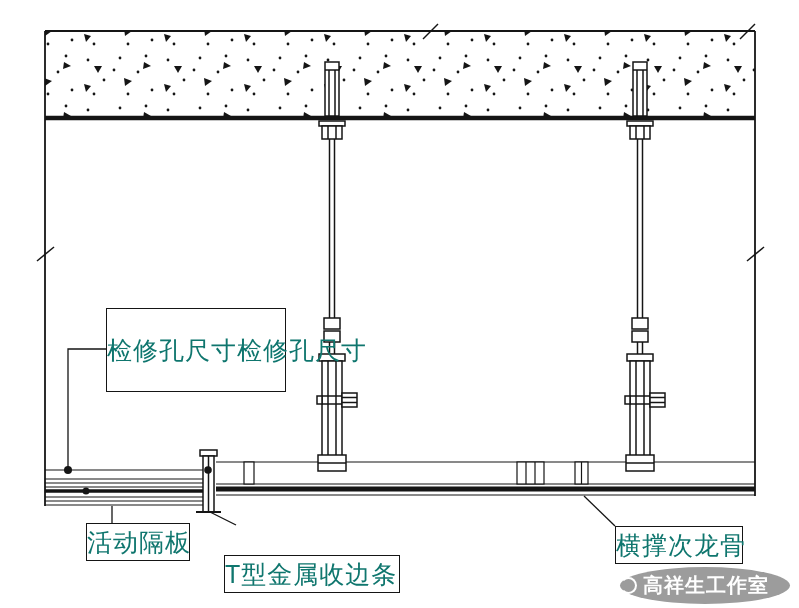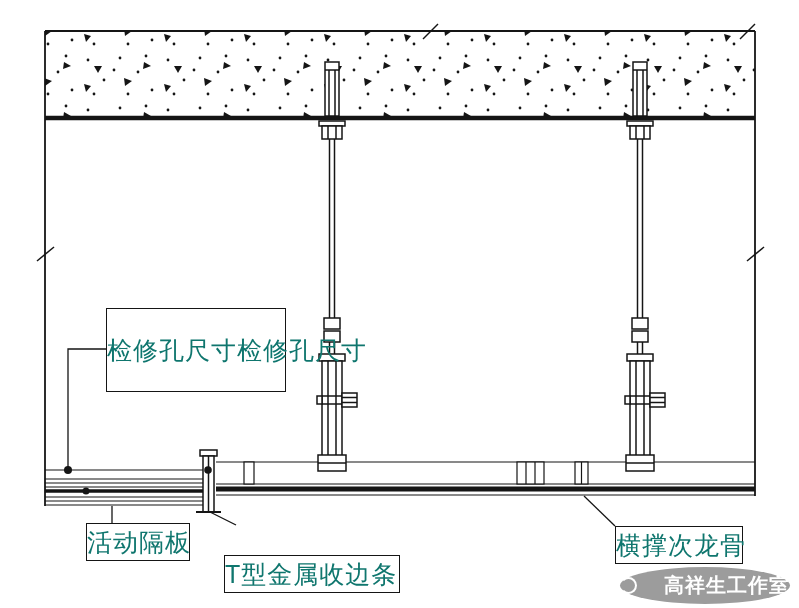--- a/index.html
+++ b/index.html
@@ -4,21 +4,21 @@
 <style>
   html,body{margin:0;padding:0;background:#ffffff;}
   #page{position:relative;width:799px;height:608px;background:#ffffff;overflow:hidden;
         font-family:"Liberation Sans",sans-serif;}
   #linework{position:absolute;left:0;top:0;}
   .cad-label{position:absolute;border:1.6px solid #151515;background:#ffffff;
              display:flex;align-items:center;justify-content:space-between;flex-direction:row;
              color:#0f766e;font-size:25px;line-height:1.32;letter-spacing:1px;white-space:nowrap;}
   .watermark{position:absolute;left:620px;top:567px;width:170px;height:37px;
              background:#9c9c9c;border-radius:50%;display:flex;align-items:center;
-             justify-content:space-between;gap:6px;color:#ffffff;font-size:20px;font-weight:bold;
+             justify-content:flex-start;gap:6px;color:#ffffff;font-size:20px;font-weight:bold;
              letter-spacing:1px;}
   .logo-swirl{display:inline-block;width:13px;height:13px;border:2px solid #ffffff;
               border-radius:50%;border-left-color:transparent;flex:0 0 auto;}
 </style>
 </head>
 <body>
 
 <div id="page">
 
   <svg id="linework" width="799" height="608" viewBox="0 0 799 608">

